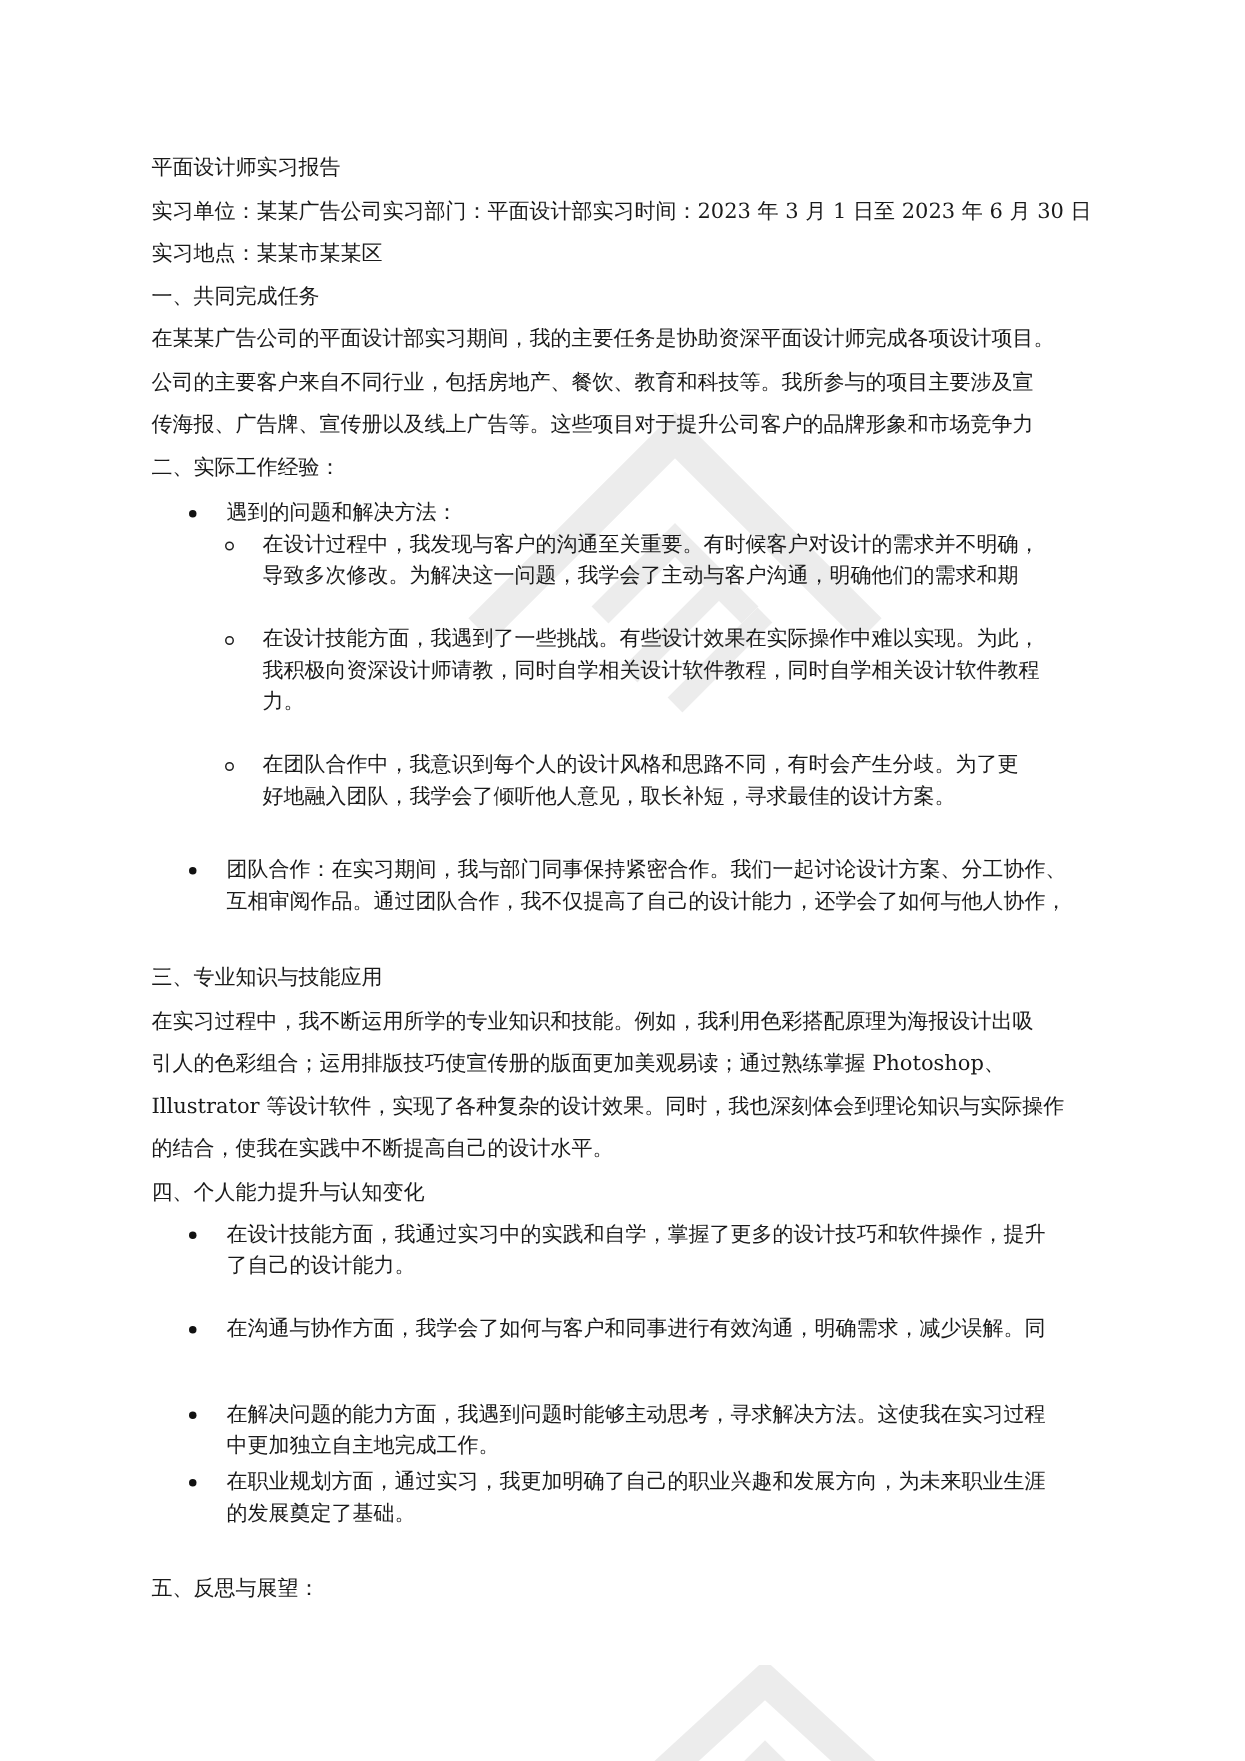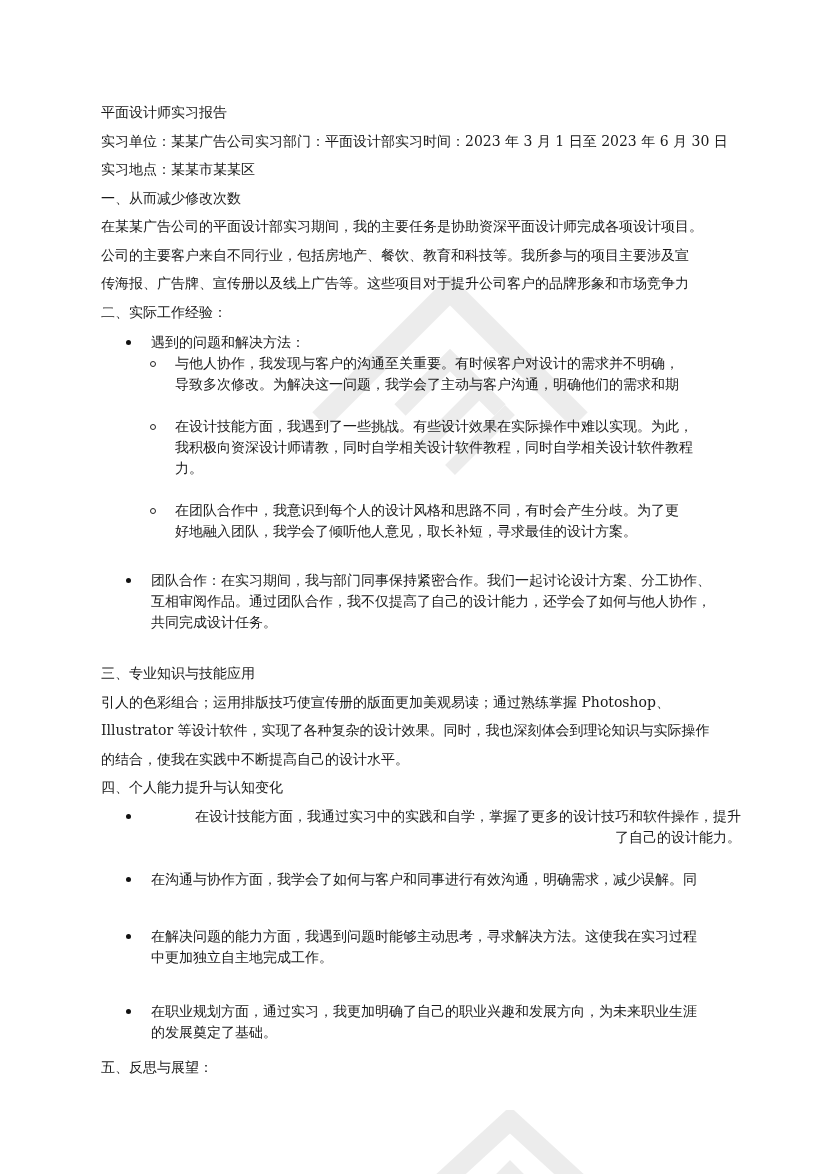--- a/index.html
+++ b/index.html
@@ -50,83 +50,83 @@
       <polyline points="20,120 140,10 260,120"></polyline>
       <path d="M90,110 L140,60 L190,110" stroke-width="14"></path>
     </g>
   </svg>
 
   <div class="content">
     <div class="line">平面设计师实习报告</div>
     <div class="line">实习单位：某某广告公司实习部门：平面设计部实习时间：2023 年 3 月 1 日至 2023 年 6 月 30 日</div>
     <div class="line">实习地点：某某市某某区</div>
 
-    <div class="line">一、从而减少修改次数</div>
+    <div class="line">一、共同完成任务</div>
     <div class="para">
       <span class="l">在某某广告公司的平面设计部实习期间，我的主要任务是协助资深平面设计师完成各项设计项目。</span>
       <span class="l">公司的主要客户来自不同行业，包括房地产、餐饮、教育和科技等。我所参与的项目主要涉及宣</span>
       <span class="l">传海报、广告牌、宣传册以及线上广告等。这些项目对于提升公司客户的品牌形象和市场竞争力</span>
     </div>
 
     <div class="line">二、实际工作经验：</div>
     <ul class="bul">
       <li>
         <span class="dot"></span>
         <span class="l21">遇到的问题和解决方法：</span>
         <ul class="sub" style="margin-left:-26px;">
           <li>
             <span class="circ"></span>
-            <span class="l21">与他人协作，我发现与客户的沟通至关重要。有时候客户对设计的需求并不明确，</span>
+            <span class="l21">在设计过程中，我发现与客户的沟通至关重要。有时候客户对设计的需求并不明确，</span>
             <span class="l21">导致多次修改。为解决这一问题，我学会了主动与客户沟通，明确他们的需求和期</span>
           </li>
           <li>
             <span class="circ"></span>
             <span class="l21">在设计技能方面，我遇到了一些挑战。有些设计效果在实际操作中难以实现。为此，</span>
             <span class="l21">我积极向资深设计师请教，同时自学相关设计软件教程，同时自学相关设计软件教程</span>
             <span class="l21">力。</span>
           </li>
           <li style="margin-bottom:28px;">
             <span class="circ"></span>
             <span class="l21">在团队合作中，我意识到每个人的设计风格和思路不同，有时会产生分歧。为了更</span>
             <span class="l21">好地融入团队，我学会了倾听他人意见，取长补短，寻求最佳的设计方案。</span>
           </li>
         </ul>
       </li>
       <li style="margin-bottom:26px;">
         <span class="dot"></span>
         <span class="l21">团队合作：在实习期间，我与部门同事保持紧密合作。我们一起讨论设计方案、分工协作、</span>
         <span class="l21">互相审阅作品。通过团队合作，我不仅提高了自己的设计能力，还学会了如何与他人协作，</span>
-        <span class="l21">共同完成设计任务。</span>
       </li>
     </ul>
 
     <div class="line">三、专业知识与技能应用</div>
     <div class="para">
+      <span class="l">在实习过程中，我不断运用所学的专业知识和技能。例如，我利用色彩搭配原理为海报设计出吸</span>
       <span class="l">引人的色彩组合；运用排版技巧使宣传册的版面更加美观易读；通过熟练掌握 Photoshop、</span>
       <span class="l">Illustrator 等设计软件，实现了各种复杂的设计效果。同时，我也深刻体会到理论知识与实际操作</span>
       <span class="l">的结合，使我在实践中不断提高自己的设计水平。</span>
     </div>
 
     <div class="line">四、个人能力提升与认知变化</div>
     <ul class="bul" style="margin-top:4px;">
-      <li style="margin-bottom:21px;text-align:right;">
+      <li style="margin-bottom:21px;">
         <span class="dot"></span>
         <span class="l21">在设计技能方面，我通过实习中的实践和自学，掌握了更多的设计技巧和软件操作，提升</span>
         <span class="l21">了自己的设计能力。</span>
       </li>
       <li style="margin-bottom:36px;">
         <span class="dot"></span>
         <span class="l21">在沟通与协作方面，我学会了如何与客户和同事进行有效沟通，明确需求，减少误解。同</span>
       </li>
-      <li style="margin-bottom:33px;">
+      <li style="margin-bottom:3px;">
         <span class="dot"></span>
         <span class="l21">在解决问题的能力方面，我遇到问题时能够主动思考，寻求解决方法。这使我在实习过程</span>
         <span class="l21">中更加独立自主地完成工作。</span>
       </li>
-      <li style="margin-bottom:10px;">
+      <li style="margin-bottom:25px;">
         <span class="dot"></span>
         <span class="l21">在职业规划方面，通过实习，我更加明确了自己的职业兴趣和发展方向，为未来职业生涯</span>
         <span class="l21">的发展奠定了基础。</span>
       </li>
     </ul>
 
     <div class="line">五、反思与展望：</div>
   </div>
 </div>
 

